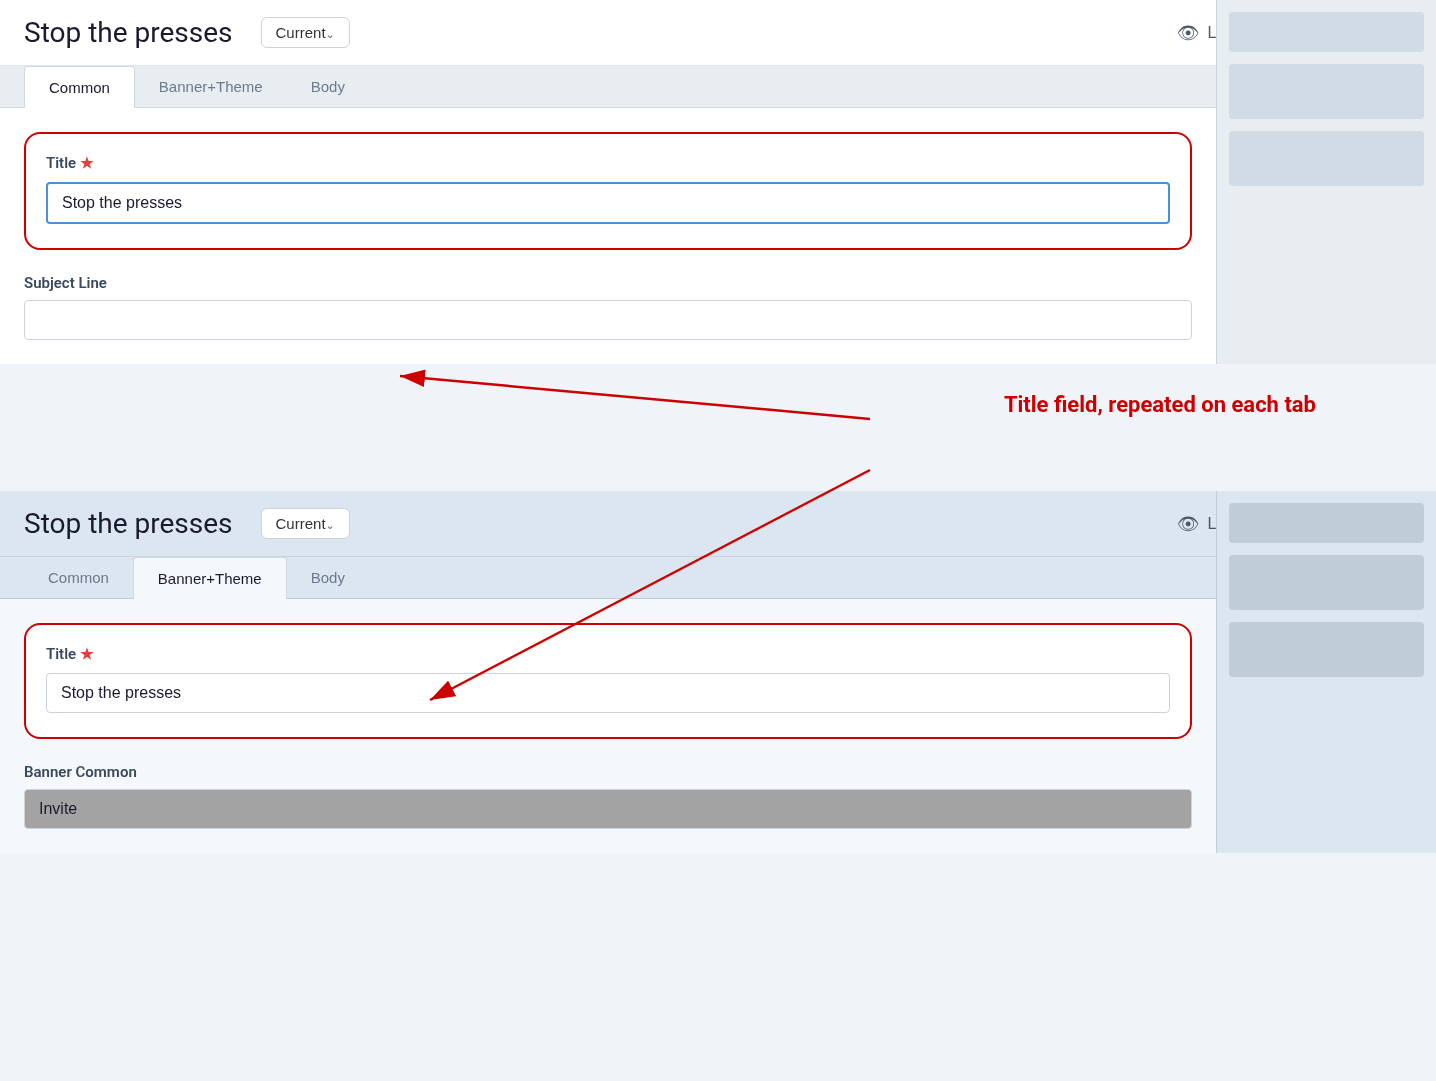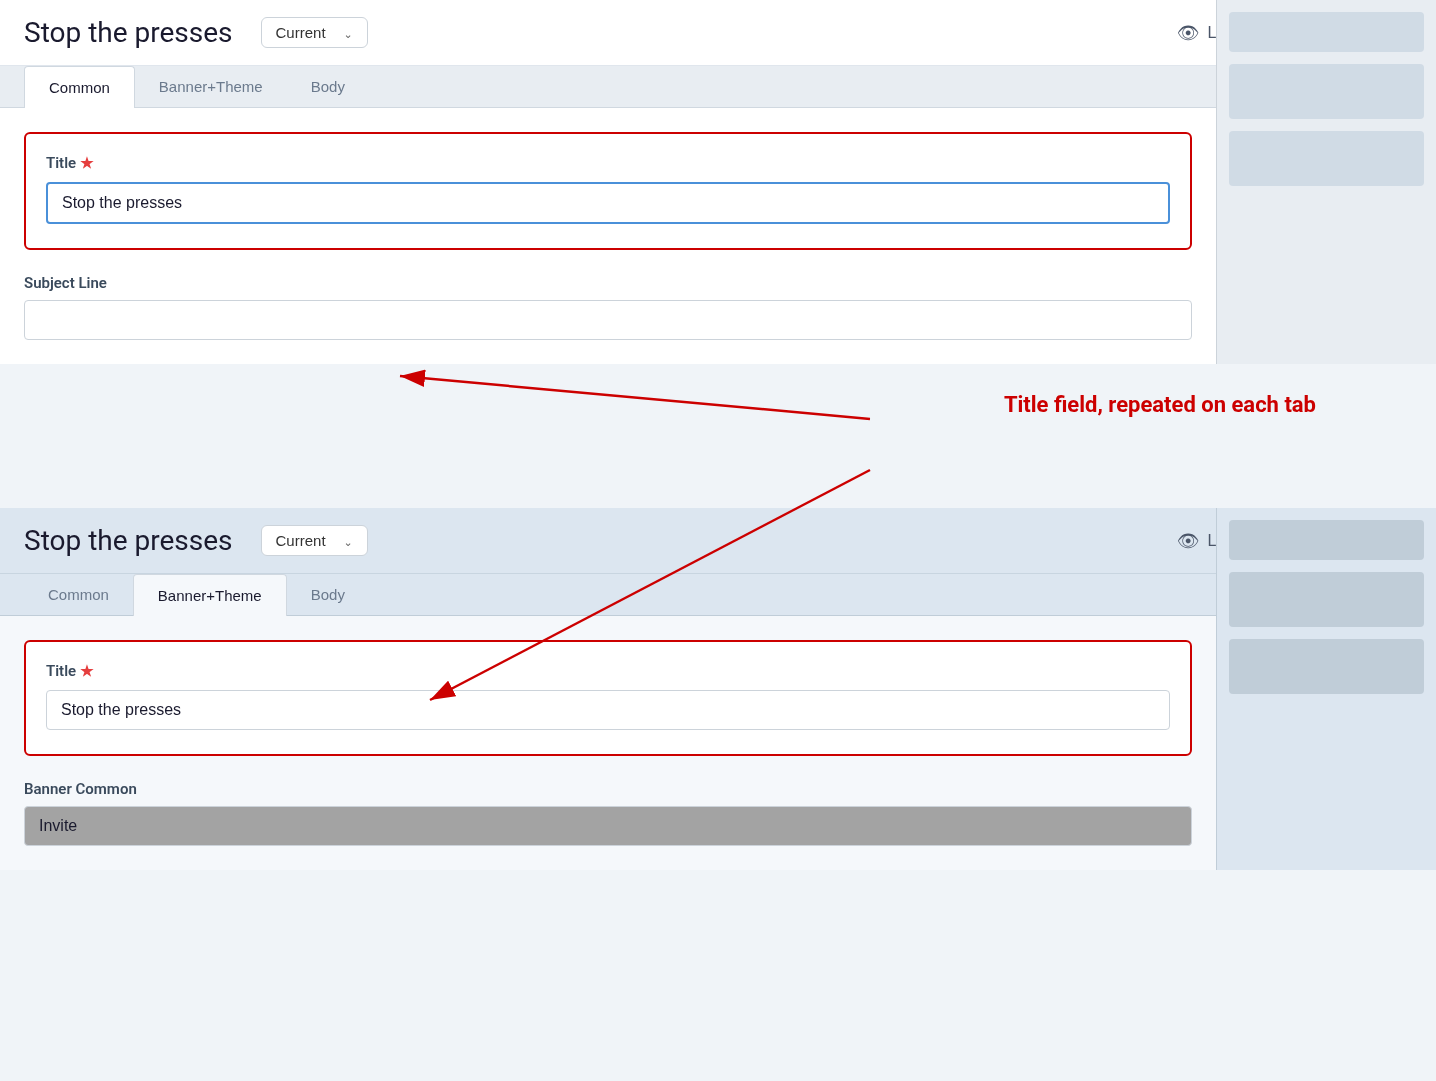--- a/index.html
+++ b/index.html
@@ -30,21 +30,21 @@
     .panel-title {
       font-size: 28px;
       font-weight: 400;
       color: #1a1a2e;
       flex: 0 0 auto;
     }
 
     .version-dropdown {
       display: flex;
       align-items: flex-end;
-      gap: 18px;
+      gap: 0;
       border: 1px solid #ccd3da;
       border-radius: 6px;
       padding: 6px 14px;
       background: #fff;
       font-size: 15px;
       color: #333;
       cursor: pointer;
       margin-left: 8px;
     }
 
@@ -119,21 +119,21 @@
 
     
     .panel-body {
       padding: 24px;
       background: #fff;
     }
 
     
     .form-section-highlighted {
       border: 2px solid #cc0000;
-      border-radius: 6px;
+      border-radius: 16px;
       padding: 20px 20px 24px;
       margin-bottom: 24px;
       background: #fff;
     }
 
     .field-label {
       font-size: 15px;
       font-weight: 600;
       color: #3a4a5c;
       margin-bottom: 10px;
@@ -171,21 +171,21 @@
       margin-top: 8px;
     }
 
     .subject-line-section .field-label {
       margin-bottom: 8px;
     }
 
     
     .annotation-area {
       position: relative;
-      height: 144px;
+      height: 127px;
       background: #f0f4f8;
       overflow: visible;
     }
 
     .annotation-text {
       position: absolute;
       right: 120px;
       top: 28px;
       color: #cc0000;
       font-size: 22px;

